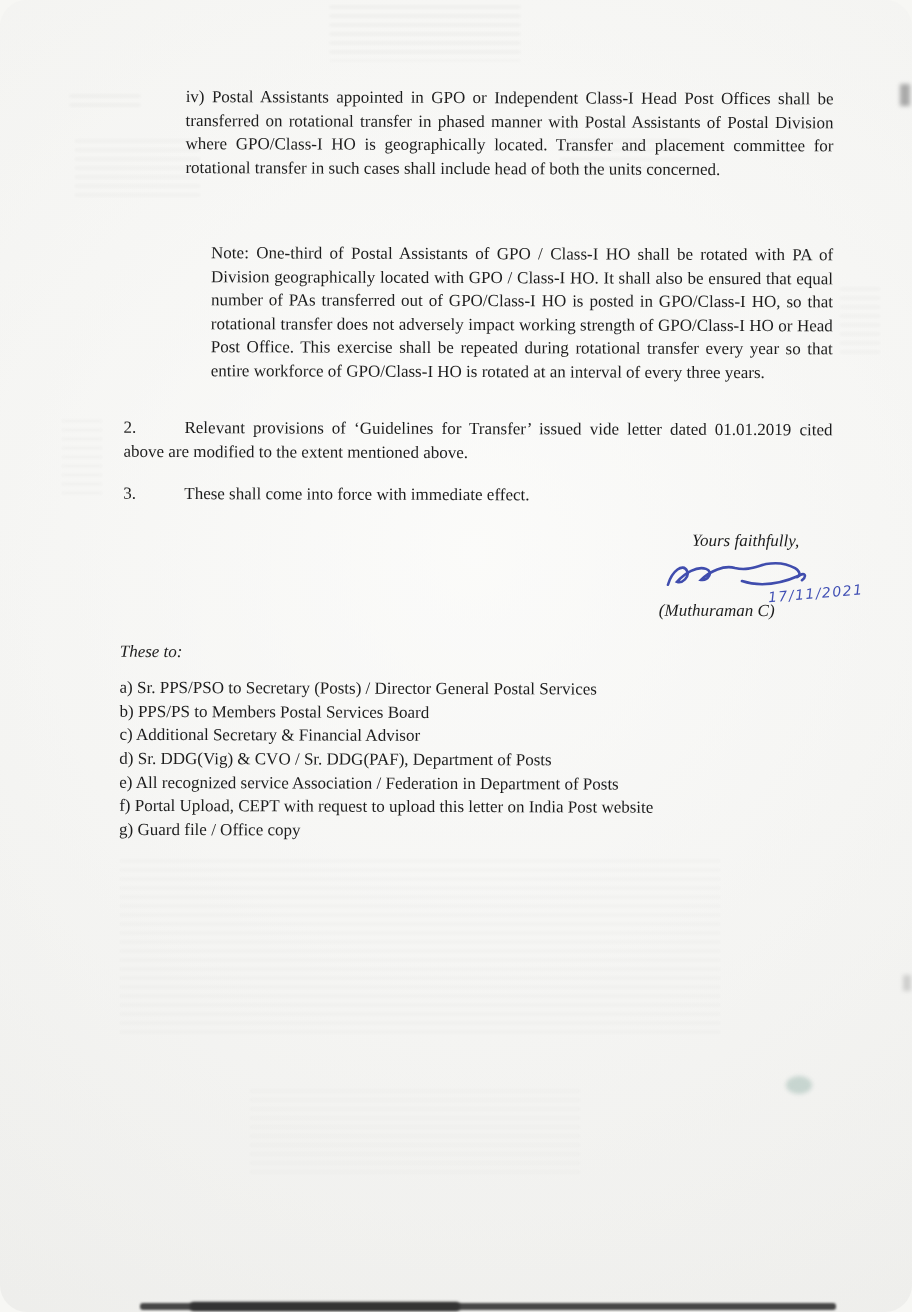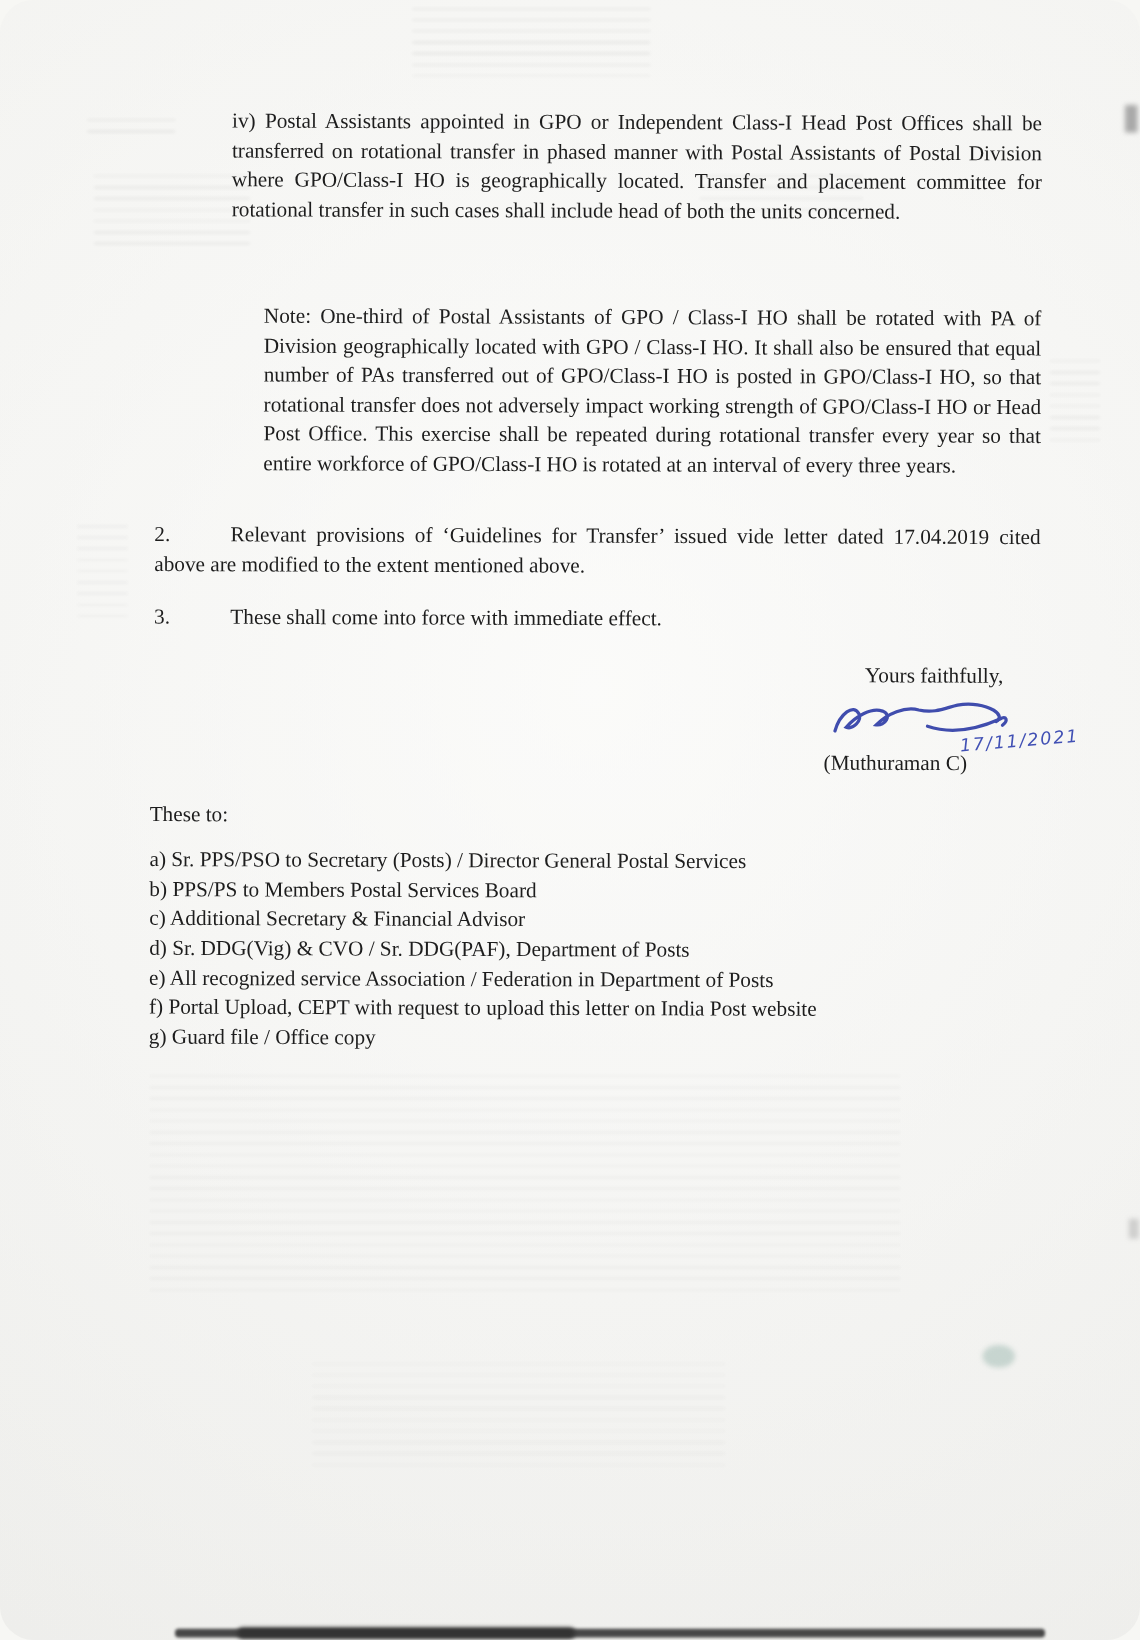--- a/index.html
+++ b/index.html
@@ -21,21 +21,21 @@
     position:absolute;inset:0;
     transform:rotate(.2deg);transform-origin:50% 0;
     font-size:17px;line-height:23.6px;
   }
   .para{position:absolute;text-align:justify;}
   #p-iv{left:186px;top:86px;width:648px;}
   #p-note{left:212px;top:242px;width:622px;}
   #p-2{left:125px;top:417px;width:709px;}
   #p-3{left:125px;top:483px;width:709px;}
   .pnum{display:inline-block;width:61px;}
-  .absline{position:absolute;white-space:nowrap;}
+  .absline{position:absolute;white-space:nowrap;font-style:italic;}
   #salutation{left:694px;top:528px;}
   #sig-svg{position:absolute;left:664px;top:550px;width:170px;height:52px;}
   #sig-date{
     position:absolute;left:770px;top:581px;
     color:#2e3fae;font-family:"DejaVu Sans",sans-serif;font-style:italic;
     font-size:14px;letter-spacing:1.5px;transform:rotate(-5deg);opacity:.9;
   }
   #sig-name{left:661px;top:598px;text-align:center;}
   #sig-desig{left:545px;top:620px;}
   #copy-label{left:122px;top:641px;}
@@ -73,21 +73,21 @@
   <div class="smudge" id="stain1"></div>
   <div class="smudge" id="band1"></div>
   <div class="smudge" id="band2"></div>
 
   <div class="content">
 
     <div class="para" id="p-iv">iv) Postal Assistants appointed in GPO or Independent Class-I Head Post Offices shall be transferred on rotational transfer in phased manner with Postal Assistants of Postal Division where GPO/Class-I HO is geographically located. Transfer and placement committee for rotational transfer in such cases shall include head of both the units concerned.</div>
 
     <div class="para" id="p-note">Note: One-third of Postal Assistants of GPO / Class-I HO shall be rotated with PA of Division geographically located with GPO / Class-I HO. It shall also be ensured that equal number of PAs transferred out of GPO/Class-I HO is posted in GPO/Class-I HO, so that rotational transfer does not adversely impact working strength of GPO/Class-I HO or Head Post Office. This exercise shall be repeated during rotational transfer every year so that entire workforce of GPO/Class-I HO is rotated at an interval of every three years.</div>
 
-    <div class="para" id="p-2"><span class="pnum">2.</span><span>Relevant provisions of ‘Guidelines for Transfer’ issued vide letter dated 17.04.2019 cited above are modified to the extent mentioned above.</span></div>
+    <div class="para" id="p-2"><span class="pnum">2.</span><span>Relevant provisions of ‘Guidelines for Transfer’ issued vide letter dated 01.01.2019 cited above are modified to the extent mentioned above.</span></div>
 
     <div class="para" id="p-3"><span class="pnum">3.</span><span>These shall come into force with immediate effect.</span></div>
 
     <div class="absline" id="salutation">Yours faithfully,</div>
 
     <svg id="sig-svg" viewBox="0 0 170 52">
       <g fill="none" stroke="#2c3aa6" stroke-width="2.6" stroke-linecap="round" opacity="0.9">
         <path d="M6 34 C10 20 21 12 25 20 C28 26 20 33 15 31 C23 22 35 15 44 18 C52 21 46 30 39 29 C48 20 62 14 73 17 C86 20 95 15 104 13 C115 11 126 13 133 17 C138 20 139 24 135 26"></path>
         <path d="M80 30 C98 36 118 33 138 24 C143 21 145 25 140 29"></path>
       </g>

